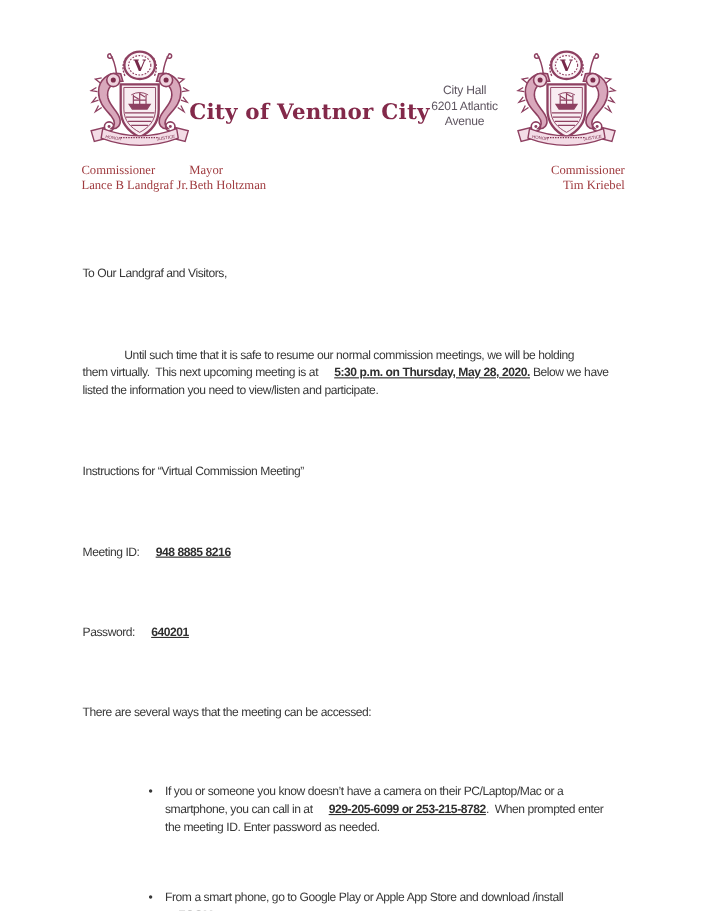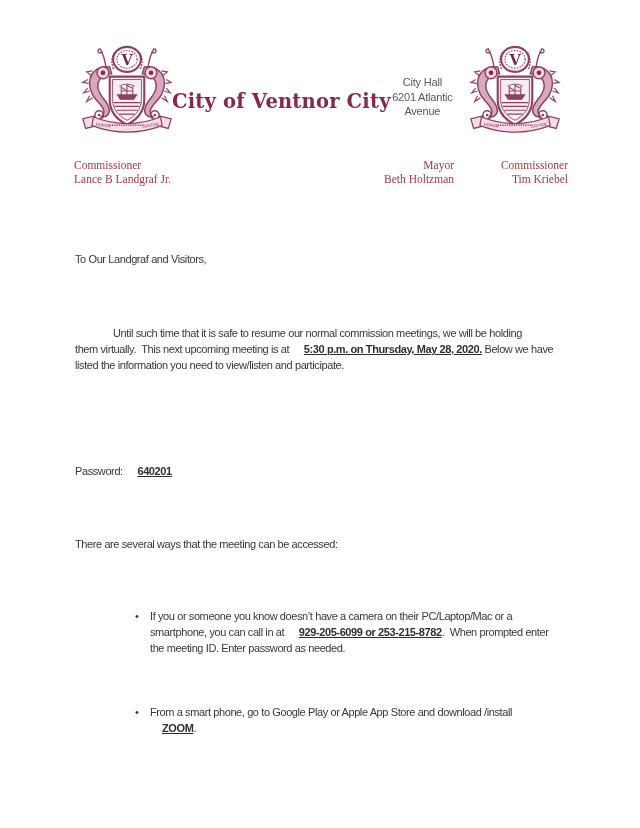--- a/index.html
+++ b/index.html
@@ -13,23 +13,23 @@
   .lh-col { width:106px; }
   .lh-center { flex:1; text-align:center; position:relative; left:-8px; }
   .lh-top { height:101px; display:flex; align-items:flex-start; justify-content:center; }
   .lh-col.right-col .lh-top { justify-content:center; }
   .crest { width:100px; height:96px; display:block; }
   .city-title {
     font-family:"DejaVu Serif", serif; font-weight:bold; font-size:19.5px;
     color:#83294A; margin-top:13px; letter-spacing:0.2px; white-space:nowrap;
   }
   .addr { font-size:11px; line-height:14.5px; color:#5E5560; margin-top:5px; letter-spacing:-0.2px; }
-  .official { font-family:"Liberation Serif", serif; font-size:11.5px; line-height:14px; color:#A03C40; margin-top:13px; }
+  .official { font-family:"Liberation Serif", serif; font-size:11.5px; line-height:14px; color:#A03C40; margin-top:3px; }
   .official.left  { text-align:left; }
-  .official.mid   { text-align:right; }
+  .official.mid   { text-align:left; }
   .official.right { text-align:right; }
 
   
   .body {
     padding:17px 40px 0 75px; font-size:11px; line-height:16px;
     letter-spacing:-0.4px; white-space:pre; color:#383838;
   }
   .body p { margin:0 0 9px 0; }
   .p-greet { margin-bottom:10px !important; }
   .p-intro { margin-bottom:10px !important; }
@@ -129,21 +129,23 @@
   </div>
 
   <div class="body">
 
     <p class="p-greet">To Our Landgraf and Visitors,</p>
 
     <p class="indent p-intro"><span>Until such time that it is safe to resume our normal commission meetings, we will be holding
 them virtually.  This next upcoming meeting is at </span><span class="bu">5:30 p.m. on Thursday, May 28, 2020.</span><span> Below we have
 listed the information you need to view/listen and participate.</span></p>
 
+    <p>Instructions for “Virtual Commission Meeting”</p>
 
+    <p><span>Meeting ID: </span><span class="bu">948 8885 8216</span></p>
 
     <p><span>Password: </span><span class="bu">640201</span></p>
 
     <p class="p-access">There are several ways that the meeting can be accessed:</p>
 
     <div class="li l1"><span class="mk">•</span><span>If you or someone you know doesn’t have a camera on their PC/Laptop/Mac or a
 smartphone, you can call in at </span><span class="bu">929-205-6099 or 253-215-8782</span><span>.  When prompted enter
 the meeting ID. Enter password as needed.</span></div>
 
     <div class="li l1"><span class="mk">•</span><span>From a smart phone, go to Google Play or Apple App Store and download /install

